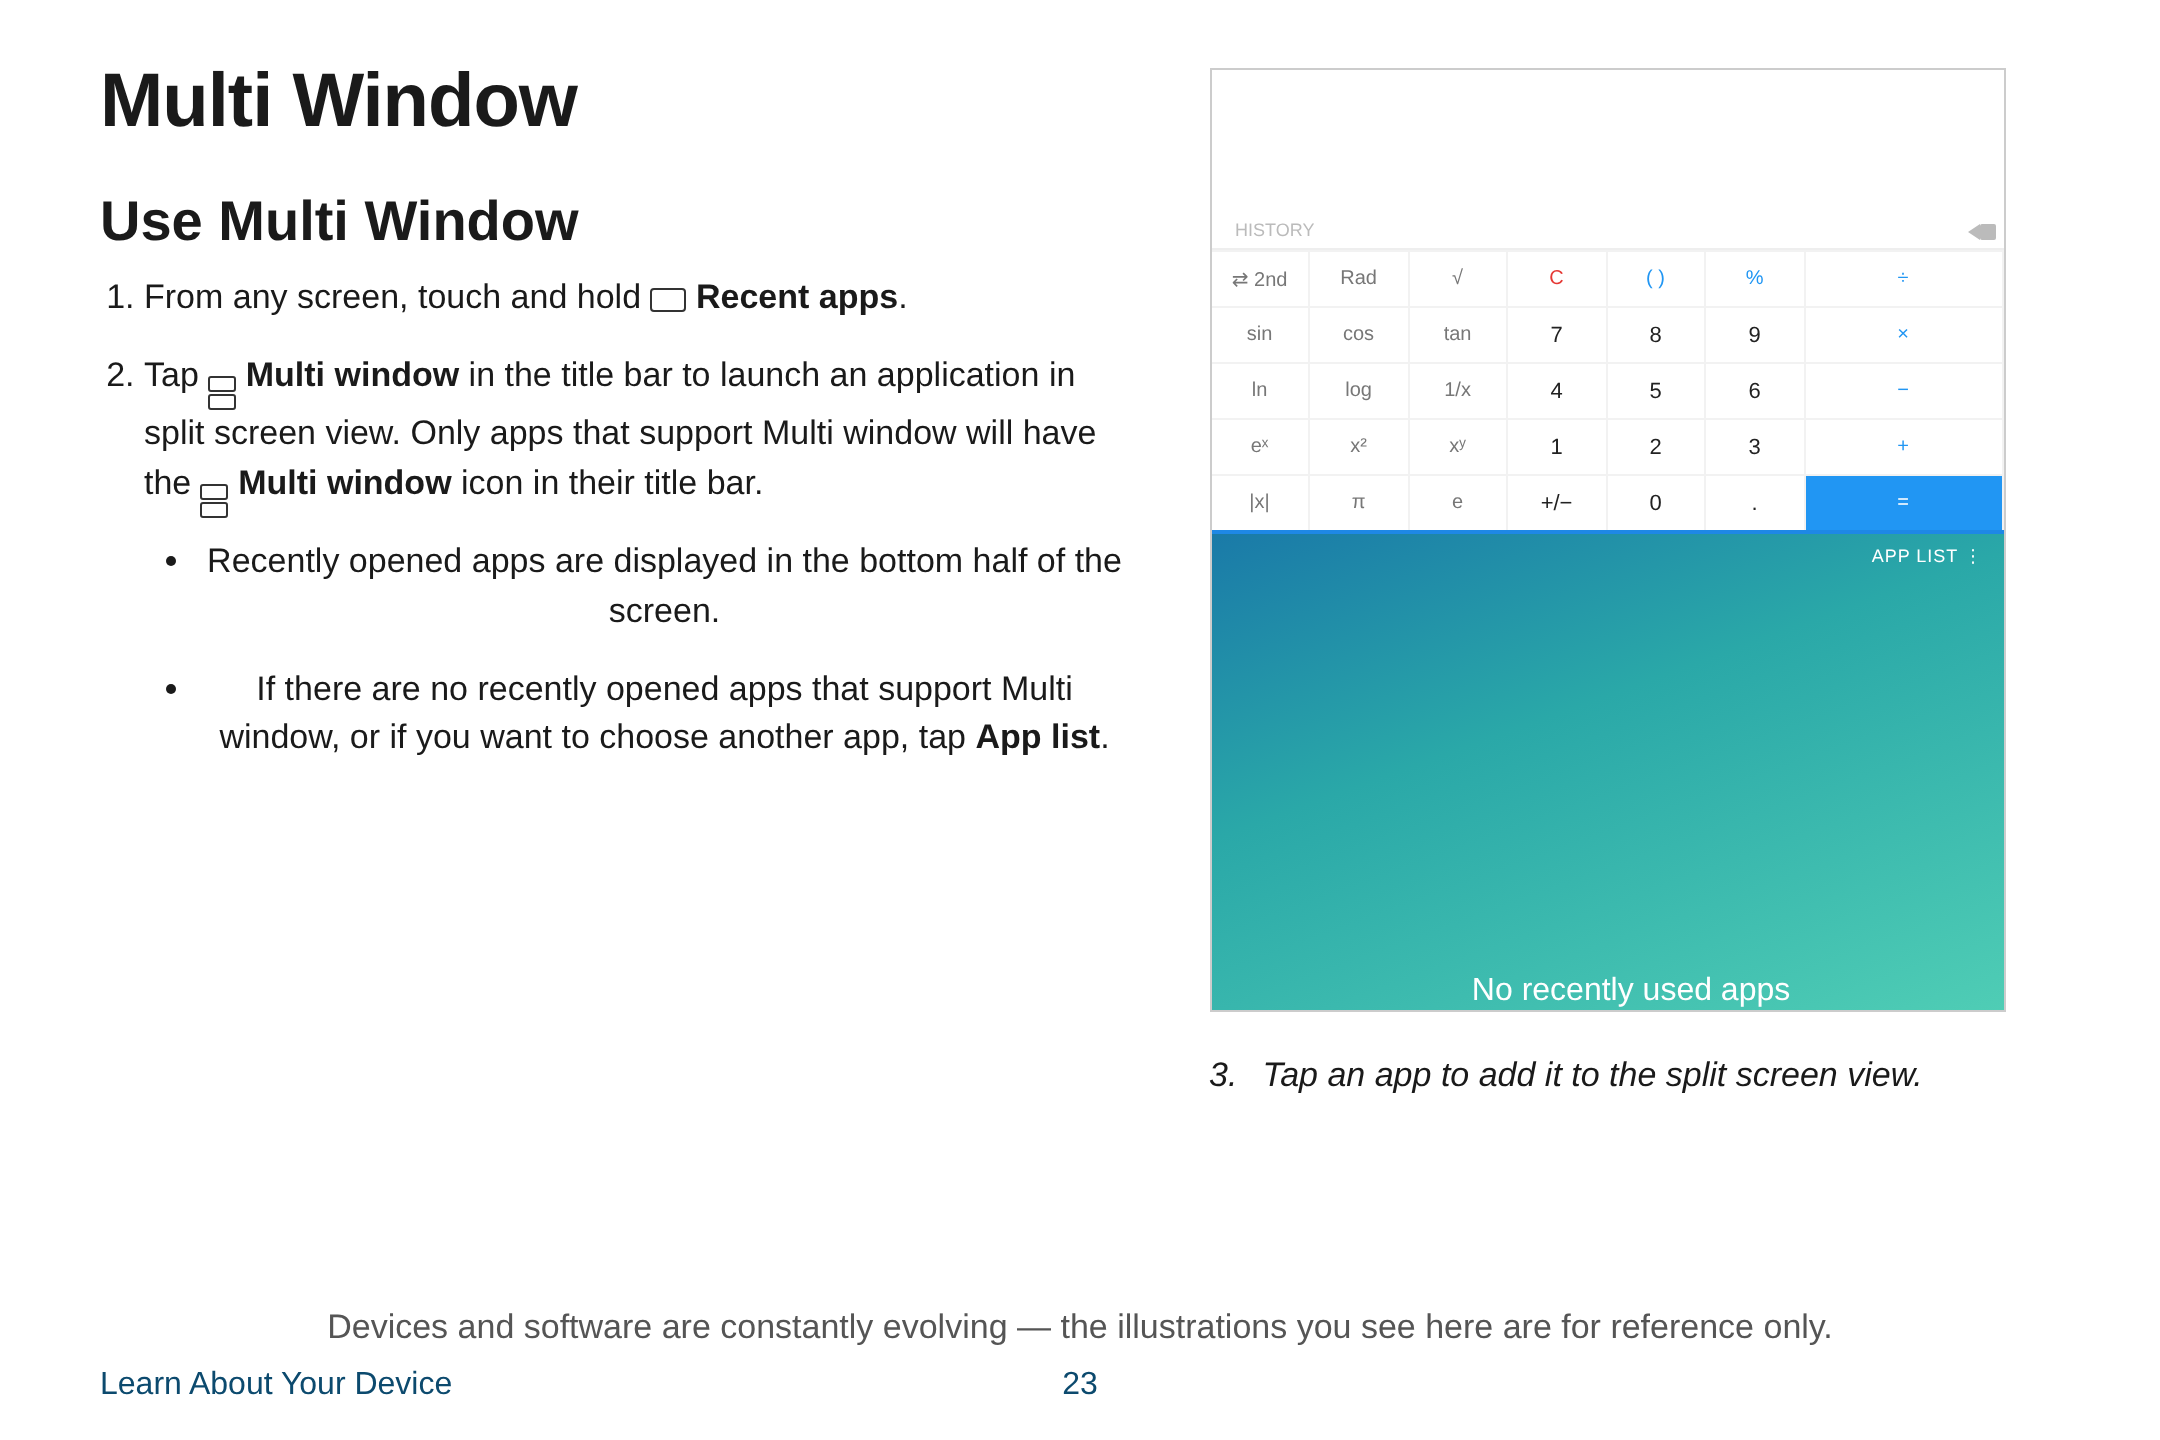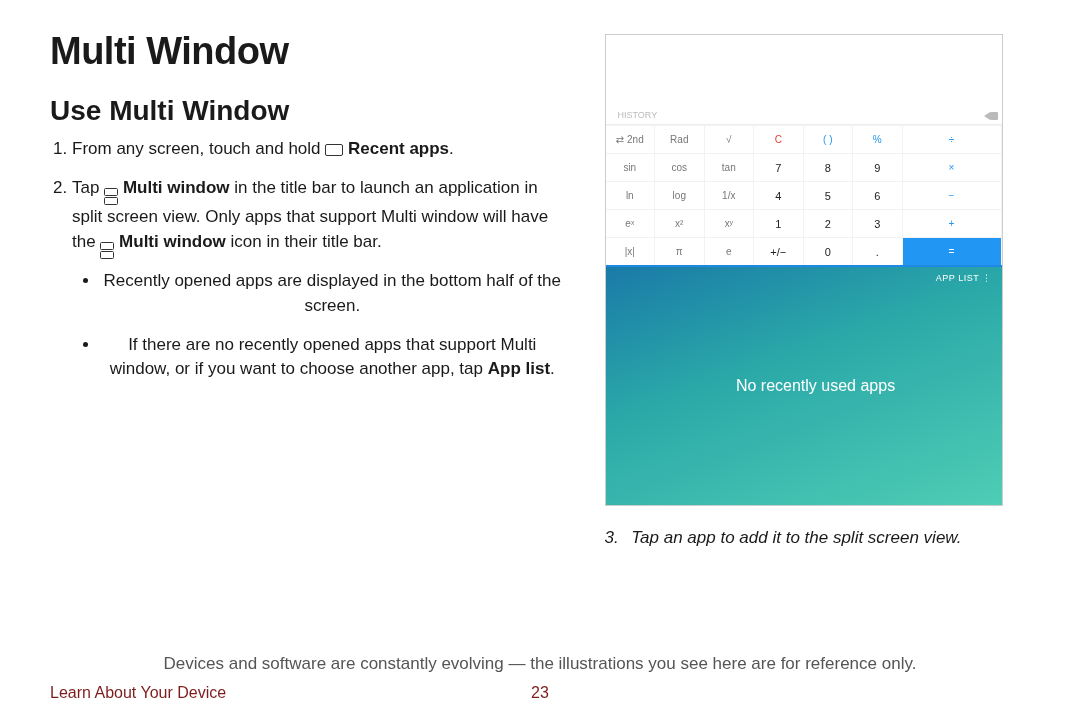--- a/index.html
+++ b/index.html
@@ -108,21 +108,21 @@
   .k-red { color: #e53935; }
   .k-blue { color: #2196f3; }
   .k-eq { background: #2196f3; color: #fff; }
   .k-num { color: #222; font-size: 11px; }
   .mock-divider { height: 2px; background: #1e88e5; }
   .mock-bottom {
     flex: 1;
     background: linear-gradient(160deg, #1a7aa8 0%, #2aa8a8 40%, #4fcdb5 100%);
     position: relative;
     display: flex;
-    align-items: center;
+    align-items: flex-end;
     justify-content: center;
     padding-left: 24px;
   }
   .app-list-bar {
     position: absolute;
     top: 6px;
     right: 10px;
     font-size: 9px;
     color: #fff;
     letter-spacing: 0.5px;
@@ -146,21 +146,21 @@
     font-size: 17px;
     color: #555;
   }
   .footer {
     position: absolute;
     bottom: 18px;
     left: 50px;
     right: 50px;
     display: flex;
     font-size: 16px;
-    color: #7f1d1d;
+    color: #0c4a6e;
   }
   .footer .pnum { position:absolute; left: 50%; transform: translateX(-50%);}
   .backspace {
     display:inline-block;
     width:0; height:0;
     border-top: 4px solid transparent;
     border-bottom: 4px solid transparent;
     border-right: 6px solid #bbb;
     position: relative;
   }

